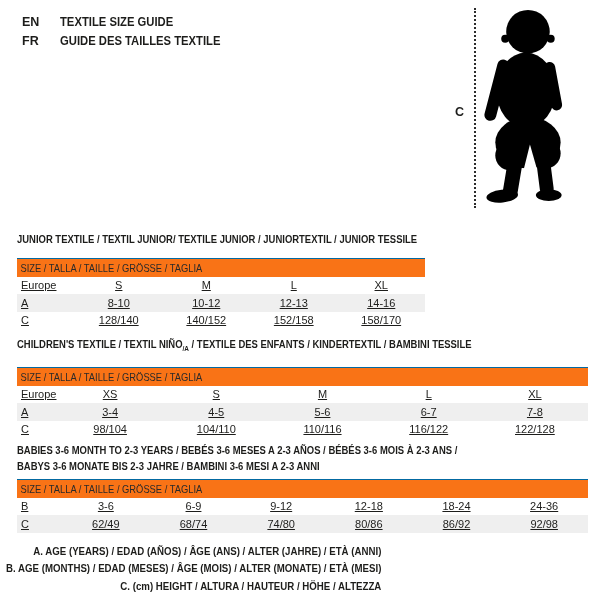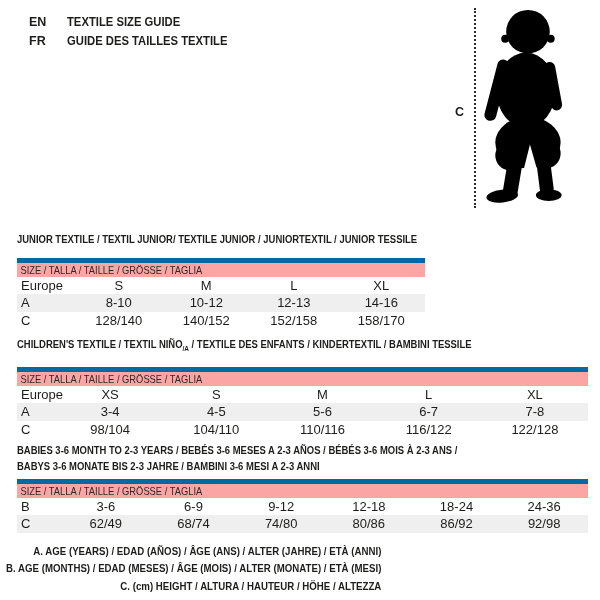--- a/index.html
+++ b/index.html
@@ -2,47 +2,47 @@
 <html><head>
 <meta charset="utf-8">
 <style>
   html,body{margin:0;padding:0;background:#ffffff;}
   body{width:600px;height:600px;position:relative;overflow:hidden;
        font-family:"Liberation Sans","DejaVu Sans",sans-serif;color:#1d1d1b;}
   .page{position:absolute;inset:0;background:#fff;}
 
   
   .langs{position:absolute;left:22px;top:13px;}
-  .lrow{display:grid;grid-template-columns:38px auto;height:18.6px;align-items:center;margin-left:7px;}
+  .lrow{display:grid;grid-template-columns:38px auto;height:18.6px;align-items:center;}
   .lcode{font-weight:700;font-size:12.5px;}
   .lname{font-weight:700;font-size:12.5px;white-space:nowrap;
          transform:scaleX(.9);transform-origin:0 50%;display:inline-block;}
 
   
   .dotline{position:absolute;left:474px;top:8px;height:200px;width:0;
            border-left:2px dotted #2b2b2b;}
   .cmark{position:absolute;left:455px;top:105px;font-weight:700;font-size:12.5px;}
   .baby{position:absolute;left:480px;top:6px;width:90px;height:198px;}
 
   
   .tbl{position:absolute;left:17px;margin-top:16px;}
   .t1{top:217px;width:408px;--cols:4;--lw:58px;}
   .t2{top:322px;width:571px;--cols:5;--lw:40px;}
   .t3{top:426px;width:571px;--cols:6;--lw:45px;}
   .ttitle{font-weight:700;font-size:11px;line-height:13px;white-space:nowrap;
           transform:scaleX(.86);transform-origin:0 50%;}
   .t3 .ttitle{line-height:16px;}
   .ttitle sub{font-size:7.5px;}
-  .sbar{margin-top:12px;height:18.5px;background:#fca5a5;border-top:5px solid #0369a1;
+  .sbar{margin-top:12px;height:18.5px;background:#f97316;border-top:1px solid #0369a1;
         display:flex;align-items:center;box-sizing:border-box;}
   .t3 .sbar{margin-top:5px;}
   .sbar span{font-size:11px;color:#2a2a2a;padding-left:4px;white-space:nowrap;
              transform:scaleX(.85);transform-origin:0 50%;display:inline-block;}
   .rows .trow{display:grid;grid-template-columns:var(--lw) repeat(var(--cols),1fr);
-              align-items:center;height:17.5px;font-size:13px;}
+              align-items:center;height:17.5px;font-size:11px;text-decoration:underline;}
   .rows .trow:nth-child(even){background:#efefef;}
   .rlabel{padding-left:4px;}
   .cell{text-align:center;}
 
   
   .notes{position:absolute;left:6px;top:543px;text-align:right;}
   .note{font-weight:700;font-size:11px;line-height:17.4px;white-space:nowrap;
         transform:scaleX(.88);transform-origin:0 50%;}
 </style>
 </head>

